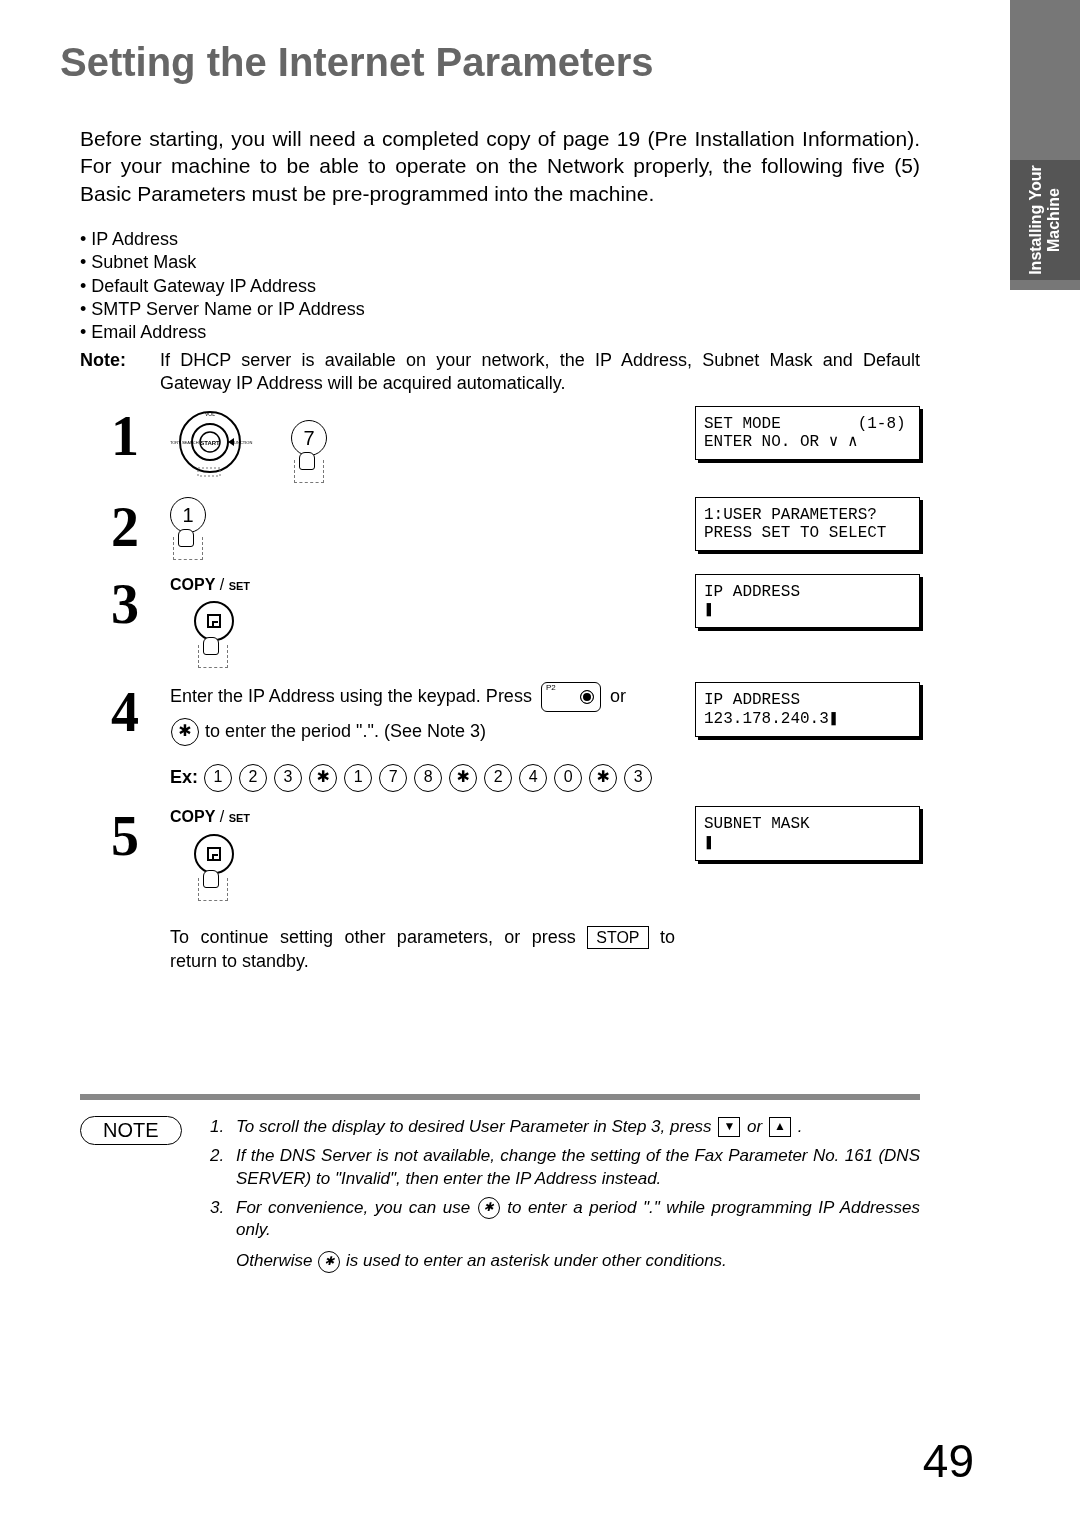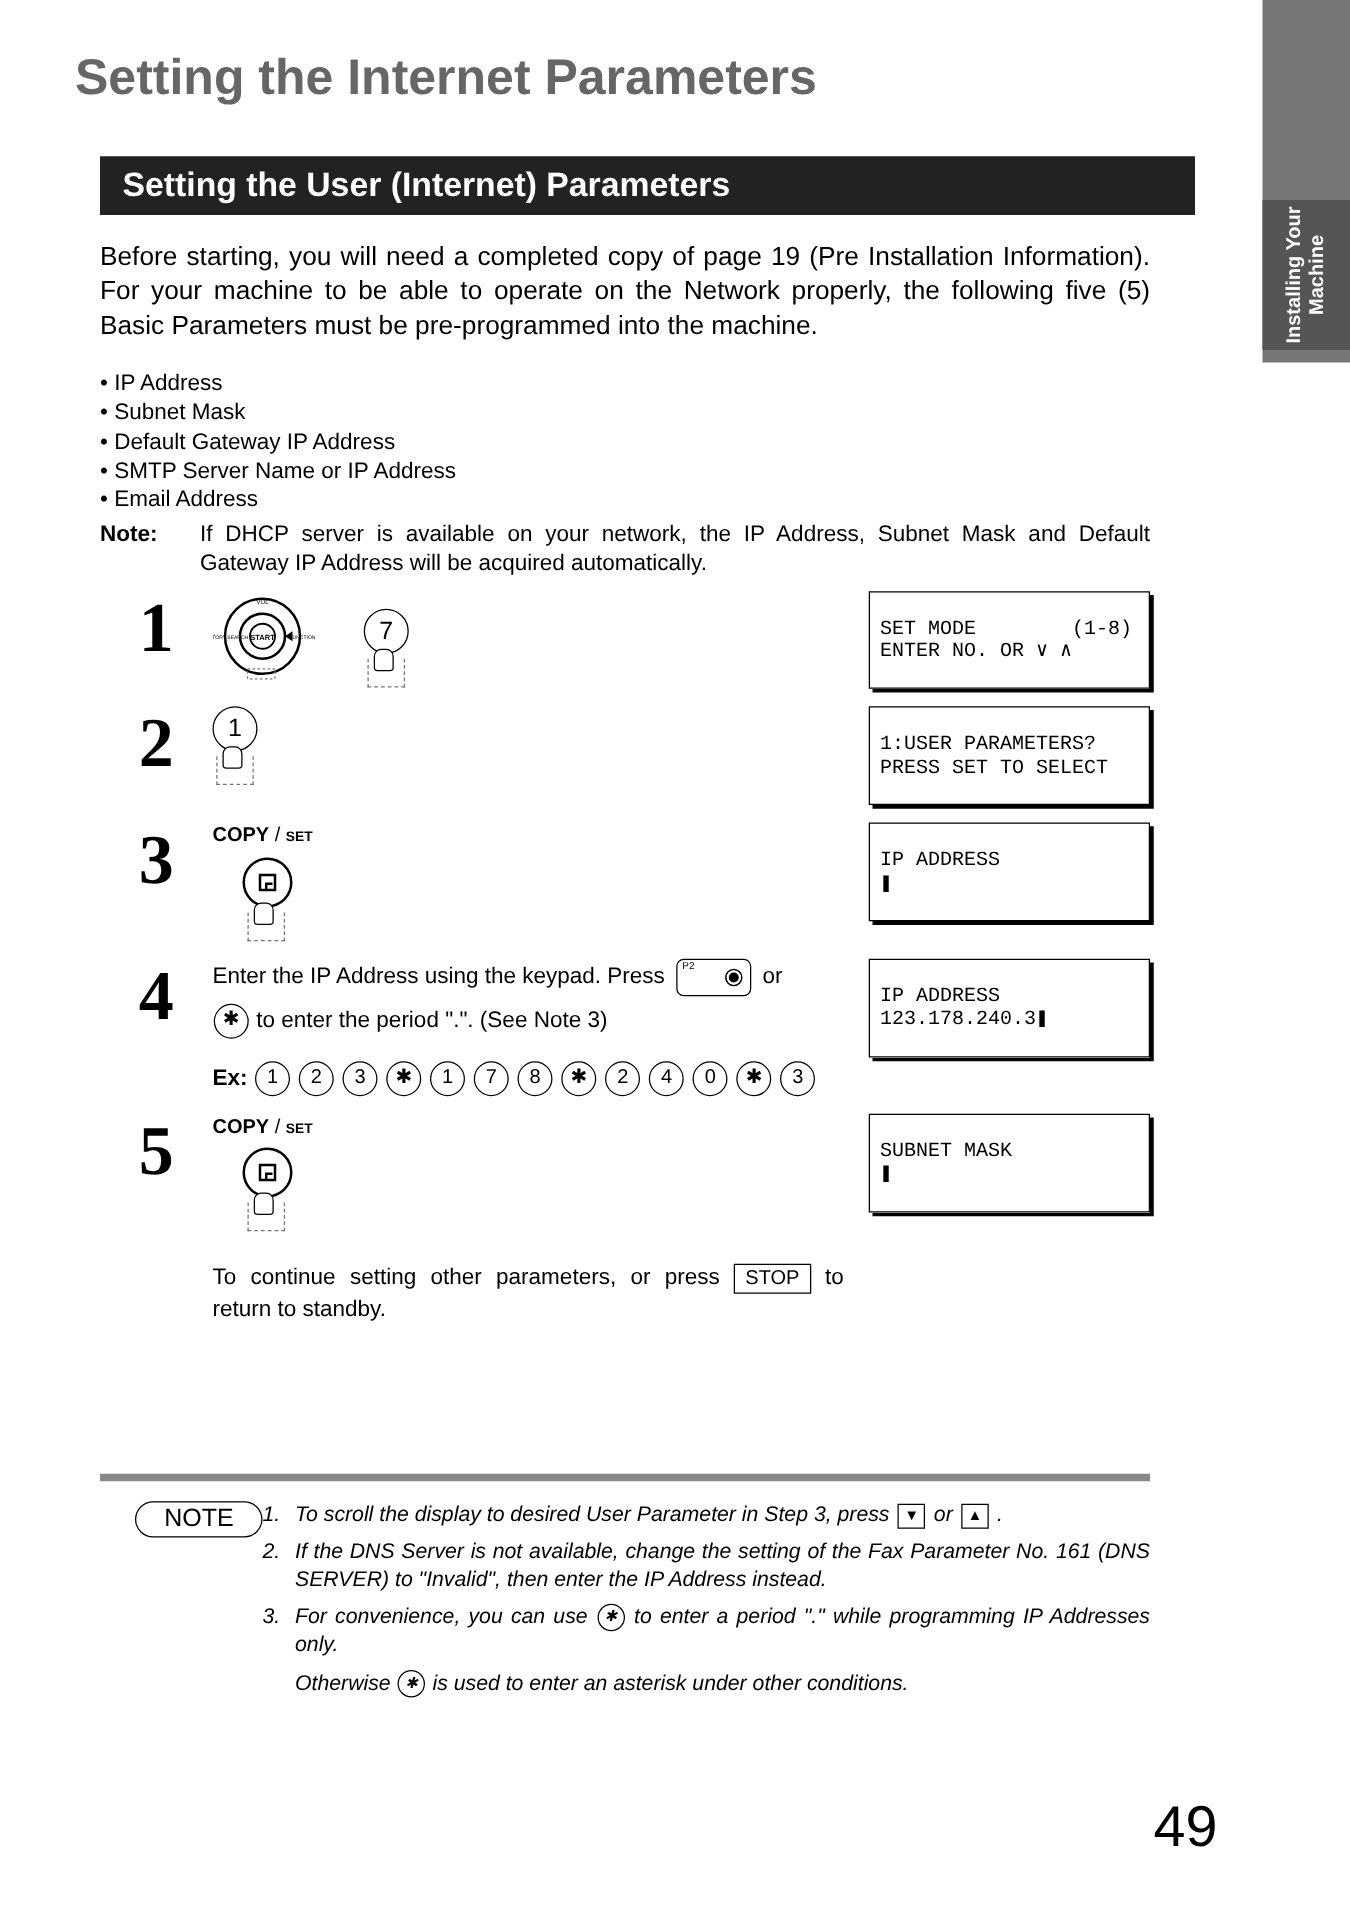--- a/index.html
+++ b/index.html
@@ -121,21 +121,21 @@
     line-height: 1.35;
     padding-right: 20px;
   }
   .step-right {
     width: 225px;
     flex: 0 0 225px;
   }
   .lcd {
     border: 1px solid #000;
     box-shadow: 3px 3px 0 #000;
-    padding: 20px 8px;
+    padding: 8px 8px;
     font-family: "Courier New", monospace;
     font-size: 16px;
     white-space: pre;
     min-height: 36px;
     line-height: 1.15;
   }
   .dial {
     display:inline-block;
     vertical-align: top;
   }
@@ -231,21 +231,21 @@
     width:840px;
     margin-left:20px;
   }
   .footnotes {
     display:flex;
     margin-left:20px;
     width:840px;
   }
   .note-badge {
     width:130px; flex:0 0 130px;
-    text-align:right;
+    text-align:left;
   }
   .note-badge span{
     display:inline-block;
     border:1px solid #000;
     border-radius:18px;
     padding:2px 22px;
     font-size:20px;
   }
   .fn-list {
     flex:1;
@@ -283,21 +283,20 @@
 
 <div class="page">
   <div class="right-tab"></div>
   <div class="right-tab-inner">
     <div class="right-tab-text" style="white-space:pre-line;">Installing Your
 Machine</div>
   </div>
 
   <h1 class="title">Setting the Internet Parameters</h1>
 
-  <div class="section-bar">Setting the User (Internet) Parameters</div>
 
   <div class="body">
     <p class="intro">Before starting, you will need a completed copy of page 19 (Pre Installation Information).  For your machine to be able to operate on the Network properly, the following five (5) Basic Parameters must be pre-programmed into the machine.</p>
 
     <ul class="params">
       <li>IP Address</li>
       <li>Subnet Mask</li>
       <li>Default Gateway IP Address</li>
       <li>SMTP Server Name or IP Address</li>
       <li>Email Address</li>

